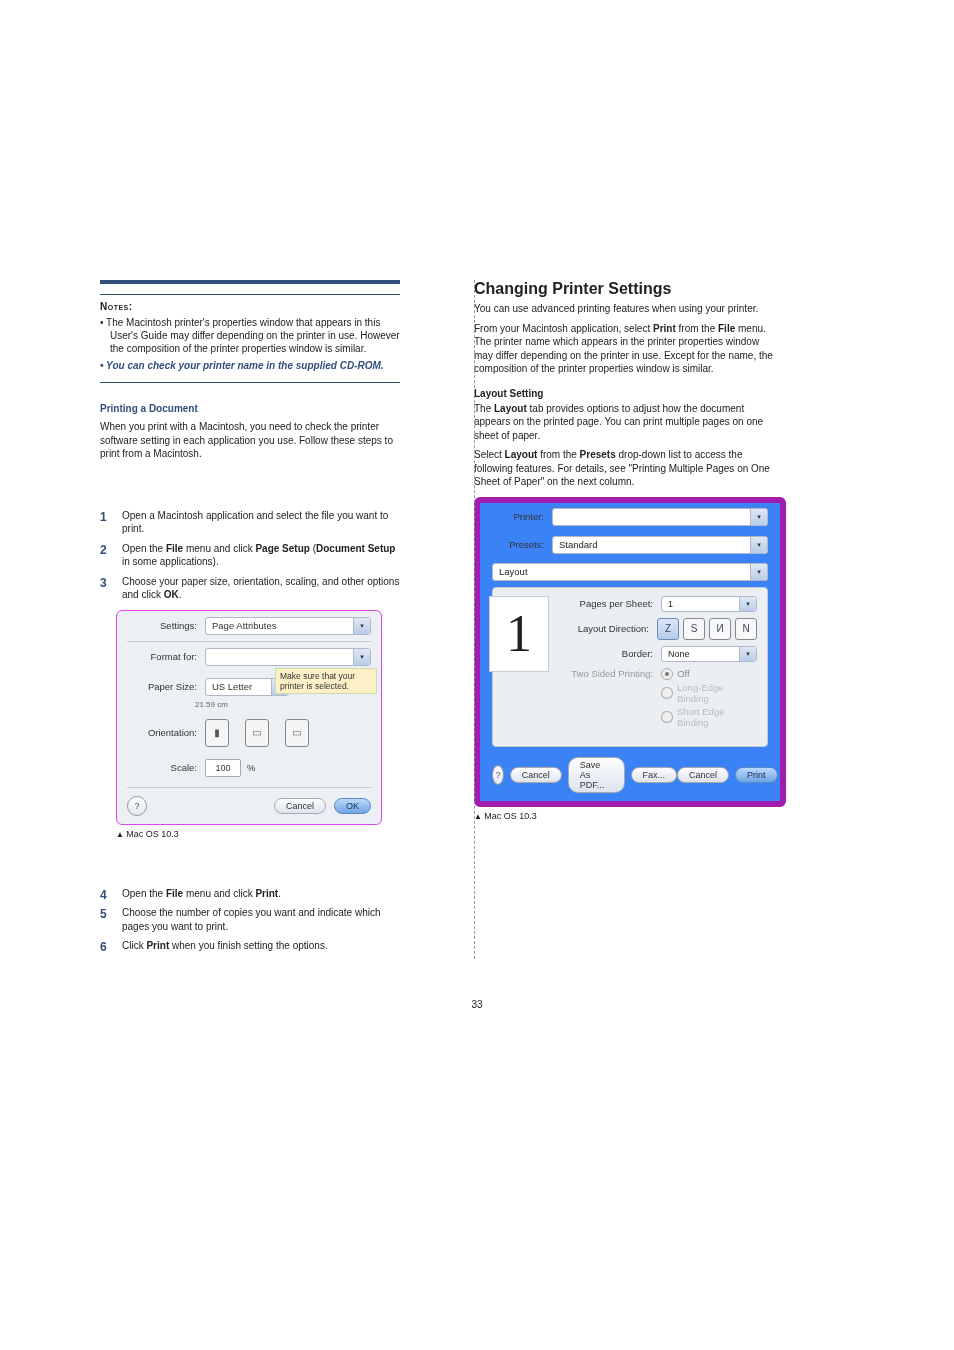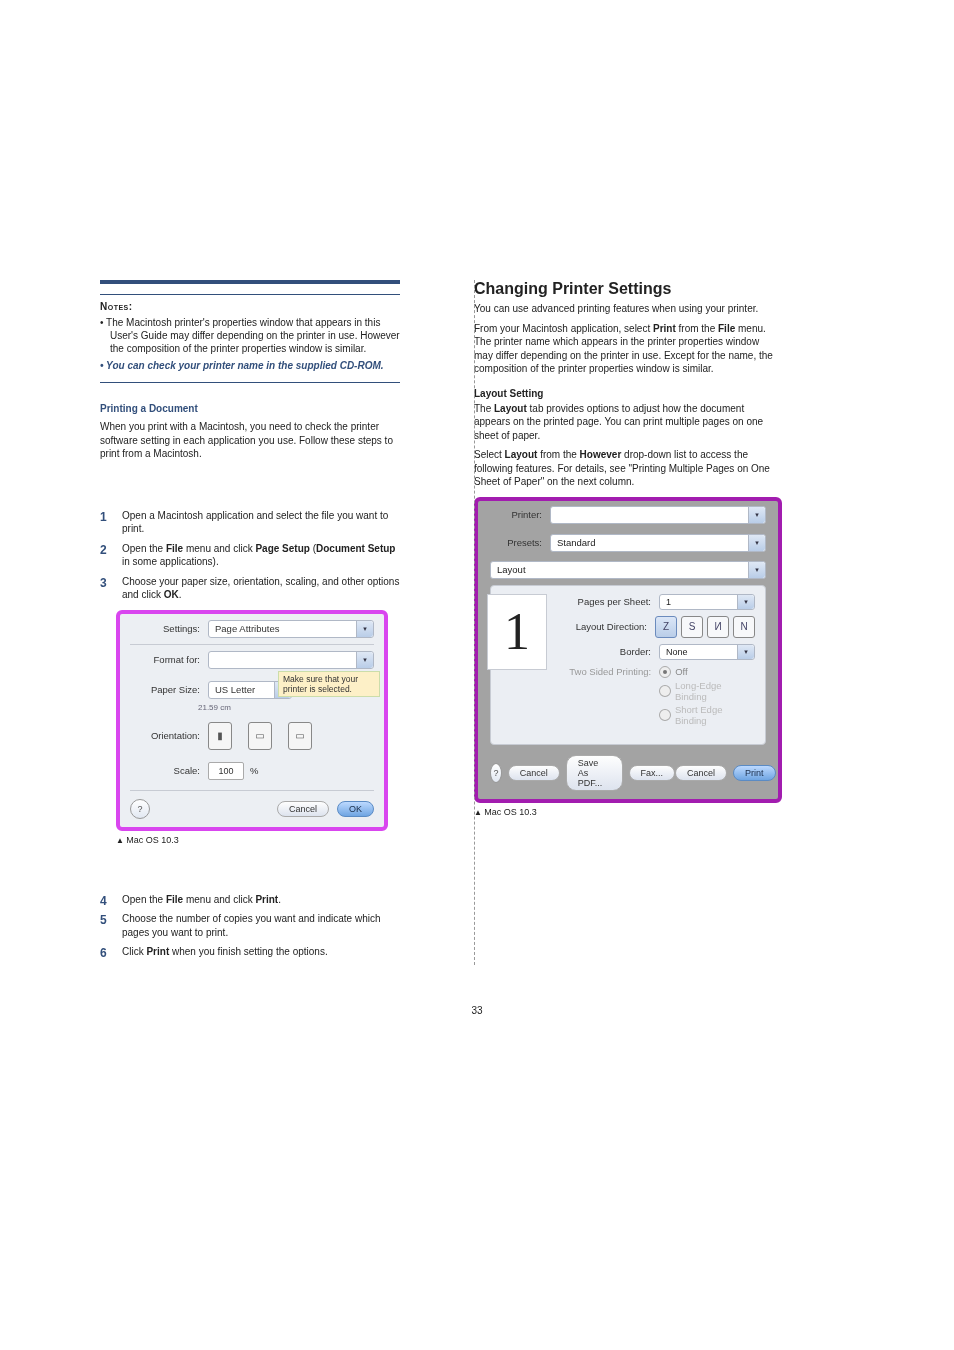--- a/index.html
+++ b/index.html
@@ -81,21 +81,21 @@
     left: 0; top: 0;
     color: #324f7b;
     font-weight: bold;
     font-size: 12px;
   }
   strong { font-weight: bold; }
 
   
   .dialog {
     background: #eceff3;
-    border: 4px solid #d946ef;
+    border: 1px solid #d946ef;
     border-radius: 6px;
     margin: 8px 0 4px 16px;
     width: 264px;
     font-family: "Lucida Grande", Verdana, sans-serif;
     font-size: 9.5px;
     color: #333;
     padding-bottom: 8px;
   }
   .dlg-row { display: flex; align-items: center; padding: 6px 10px; }
   .dlg-label { width: 70px; text-align: right; padding-right: 8px; color: #333; }
@@ -155,22 +155,22 @@
   }
   .mac-btn.primary {
     background: linear-gradient(#bcd9ff,#6fa5e2);
     border-color: #5b8bc4; color: #1a2d4a;
   }
   .mac-caption { font-size: 9px; margin: 4px 0 10px 16px; }
   .mac-caption::before { content: "▲ "; font-size: 8px; }
 
   
   .print-dialog {
-    background: #a3a3a3;
-    border: 4px solid #a21caf;
+    background: #3b82f6;
+    border: 6px solid #a21caf;
     border-radius: 6px;
     width: 300px;
     font-family: "Lucida Grande", Verdana, sans-serif;
     font-size: 9.5px;
     margin-top: 8px;
     padding-bottom: 8px;
   }
   .pd-top { display:flex; align-items:center; padding: 5px 12px; }
   .pd-top .dlg-label { width: 52px; }
   .pane-sel {
@@ -300,21 +300,21 @@
       </ol>
     </div>
 
     <div class="col">
       <h2 class="subhead">Changing Printer Settings</h2>
       <p class="body">You can use advanced printing features when using your printer.</p>
       <p class="body">From your Macintosh application, select <strong>Print</strong> from the <strong>File</strong> menu. The printer name which appears in the printer properties window may differ depending on the printer in use. Except for the name, the composition of the printer properties window is similar.</p>
 
       <h3 class="subsub">Layout Setting</h3>
       <p class="body">The <strong>Layout</strong> tab provides options to adjust how the document appears on the printed page. You can print multiple pages on one sheet of paper.</p>
-      <p class="body">Select <strong>Layout</strong> from the <strong>However</strong> drop-down list to access the following features. For details, see "Printing Multiple Pages on One Sheet of Paper" on the next column.</p>
+      <p class="body">Select <strong>Layout</strong> from the <strong>Presets</strong> drop-down list to access the following features. For details, see "Printing Multiple Pages on One Sheet of Paper" on the next column.</p>
 
       <div class="print-dialog">
         <div class="pd-top">
           <div class="dlg-label">Printer:</div>
           <div class="dlg-select" style="flex:1;">
             <span></span>
               <span class="chev">▾</span>
           </div>
         </div>
         <div class="pd-top">

